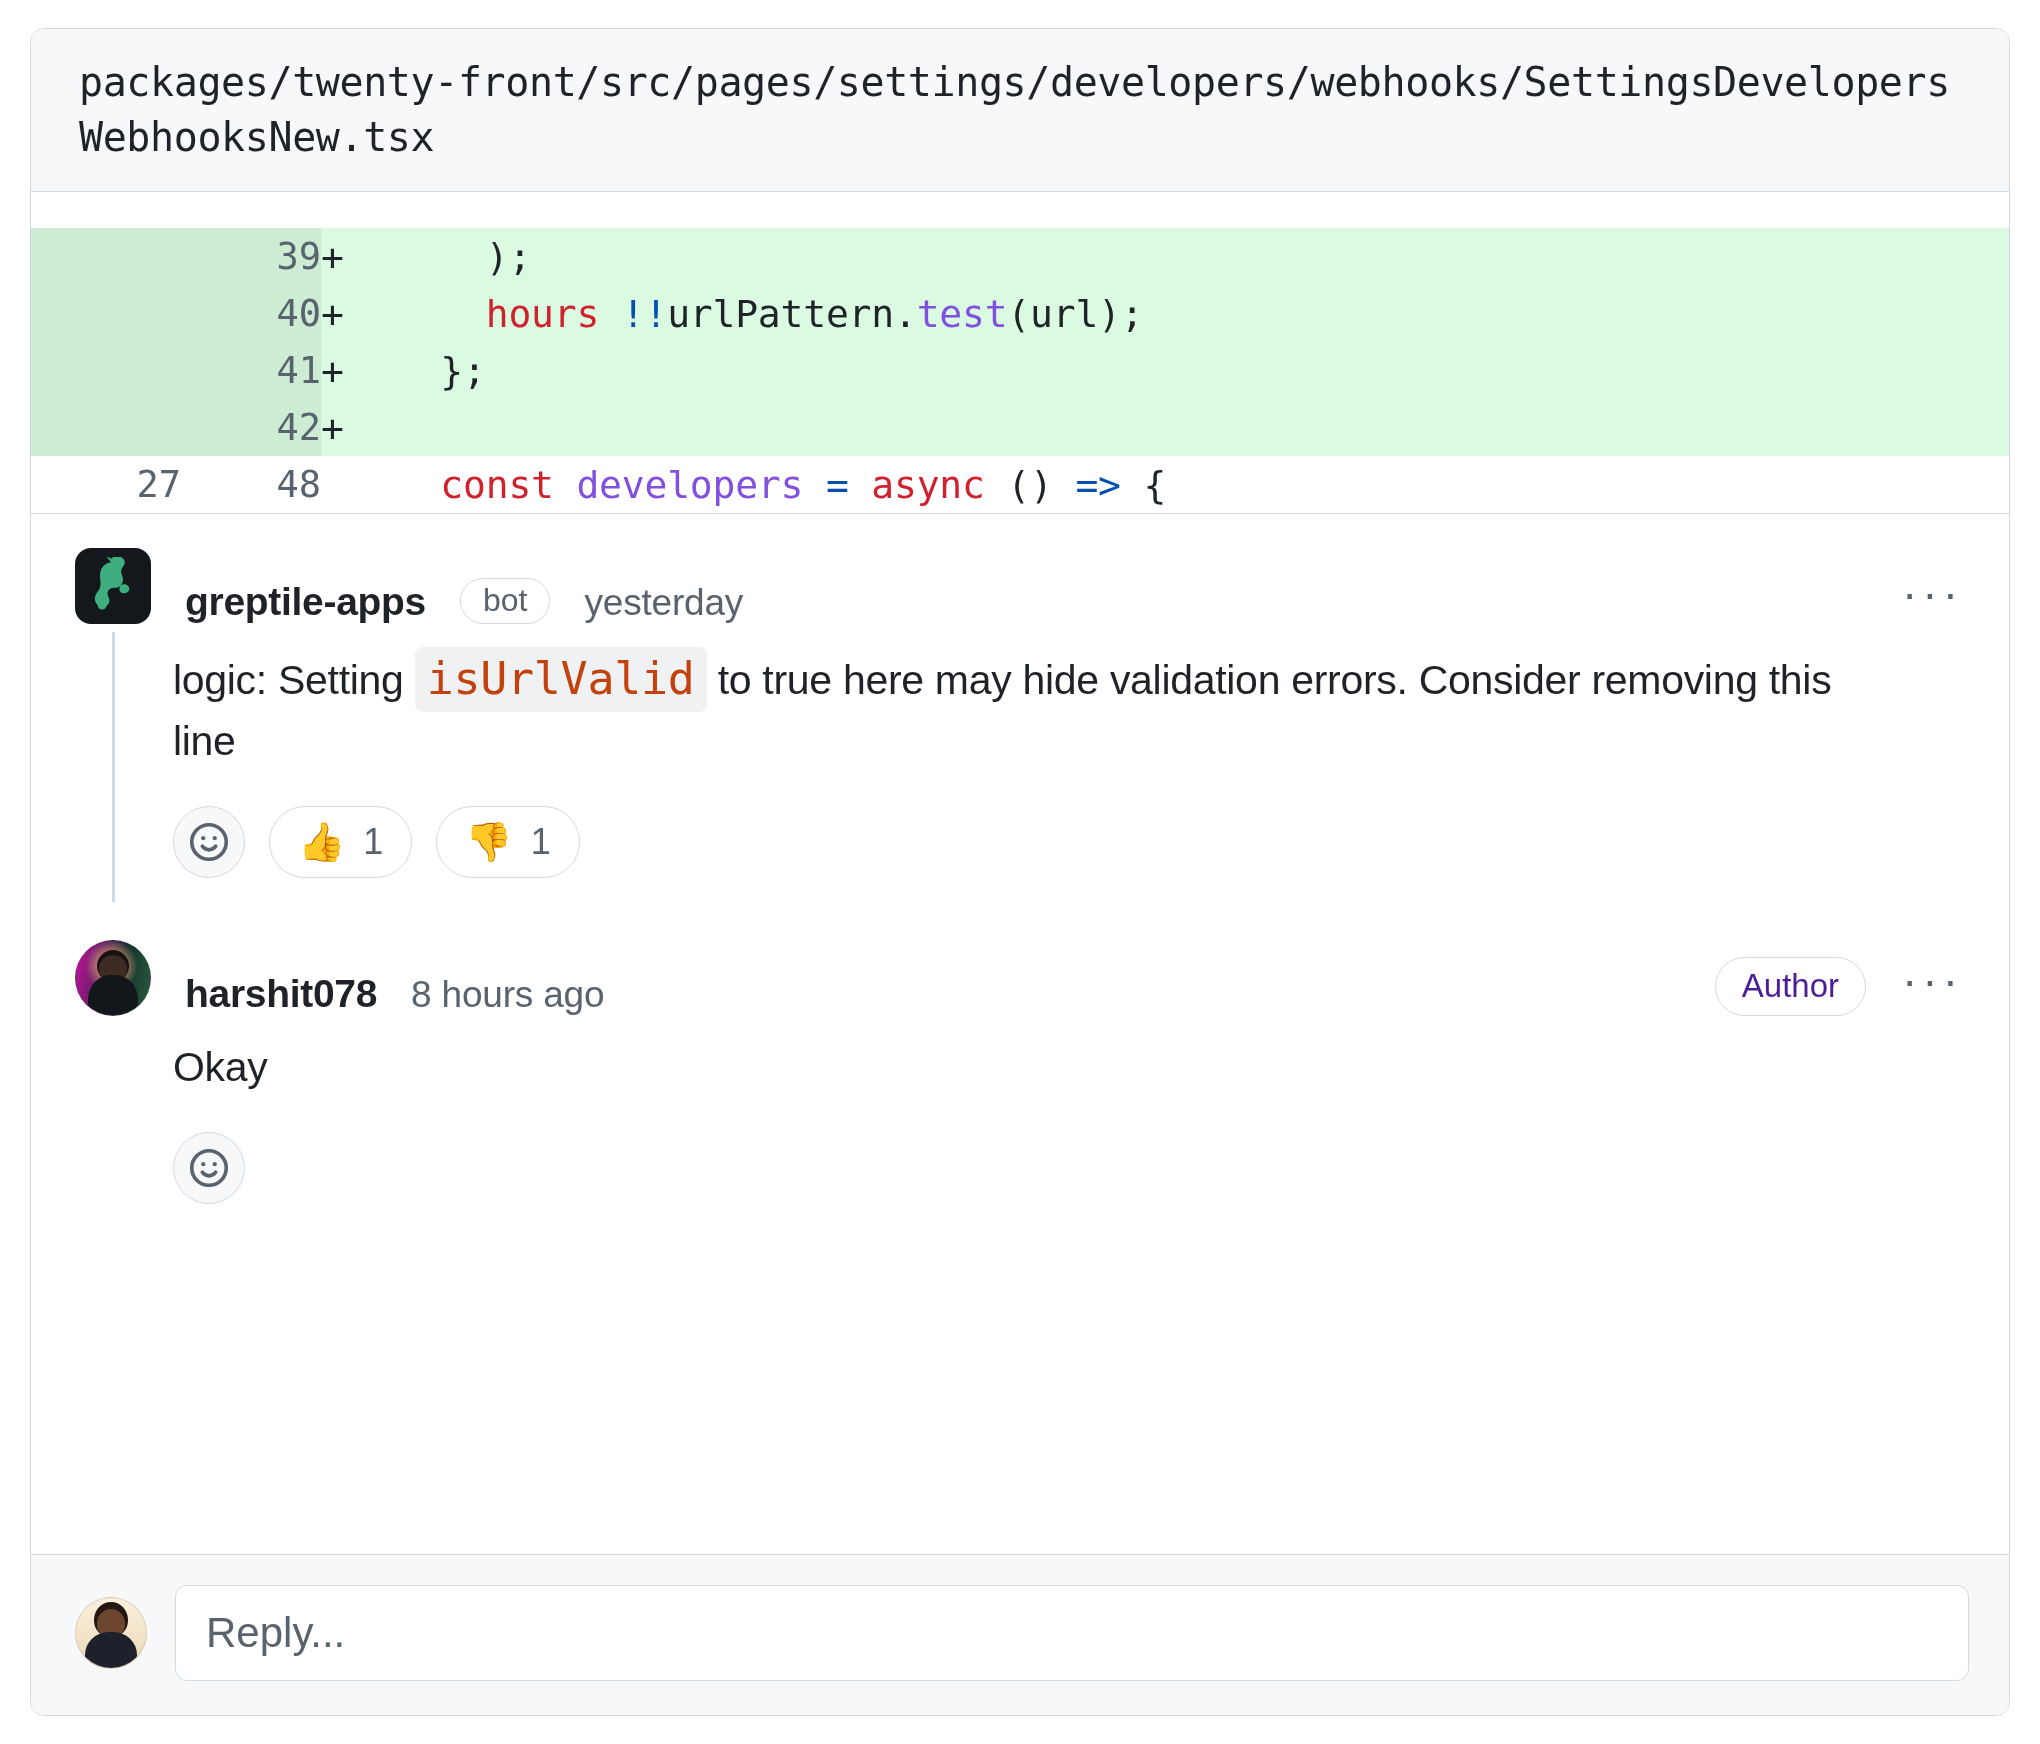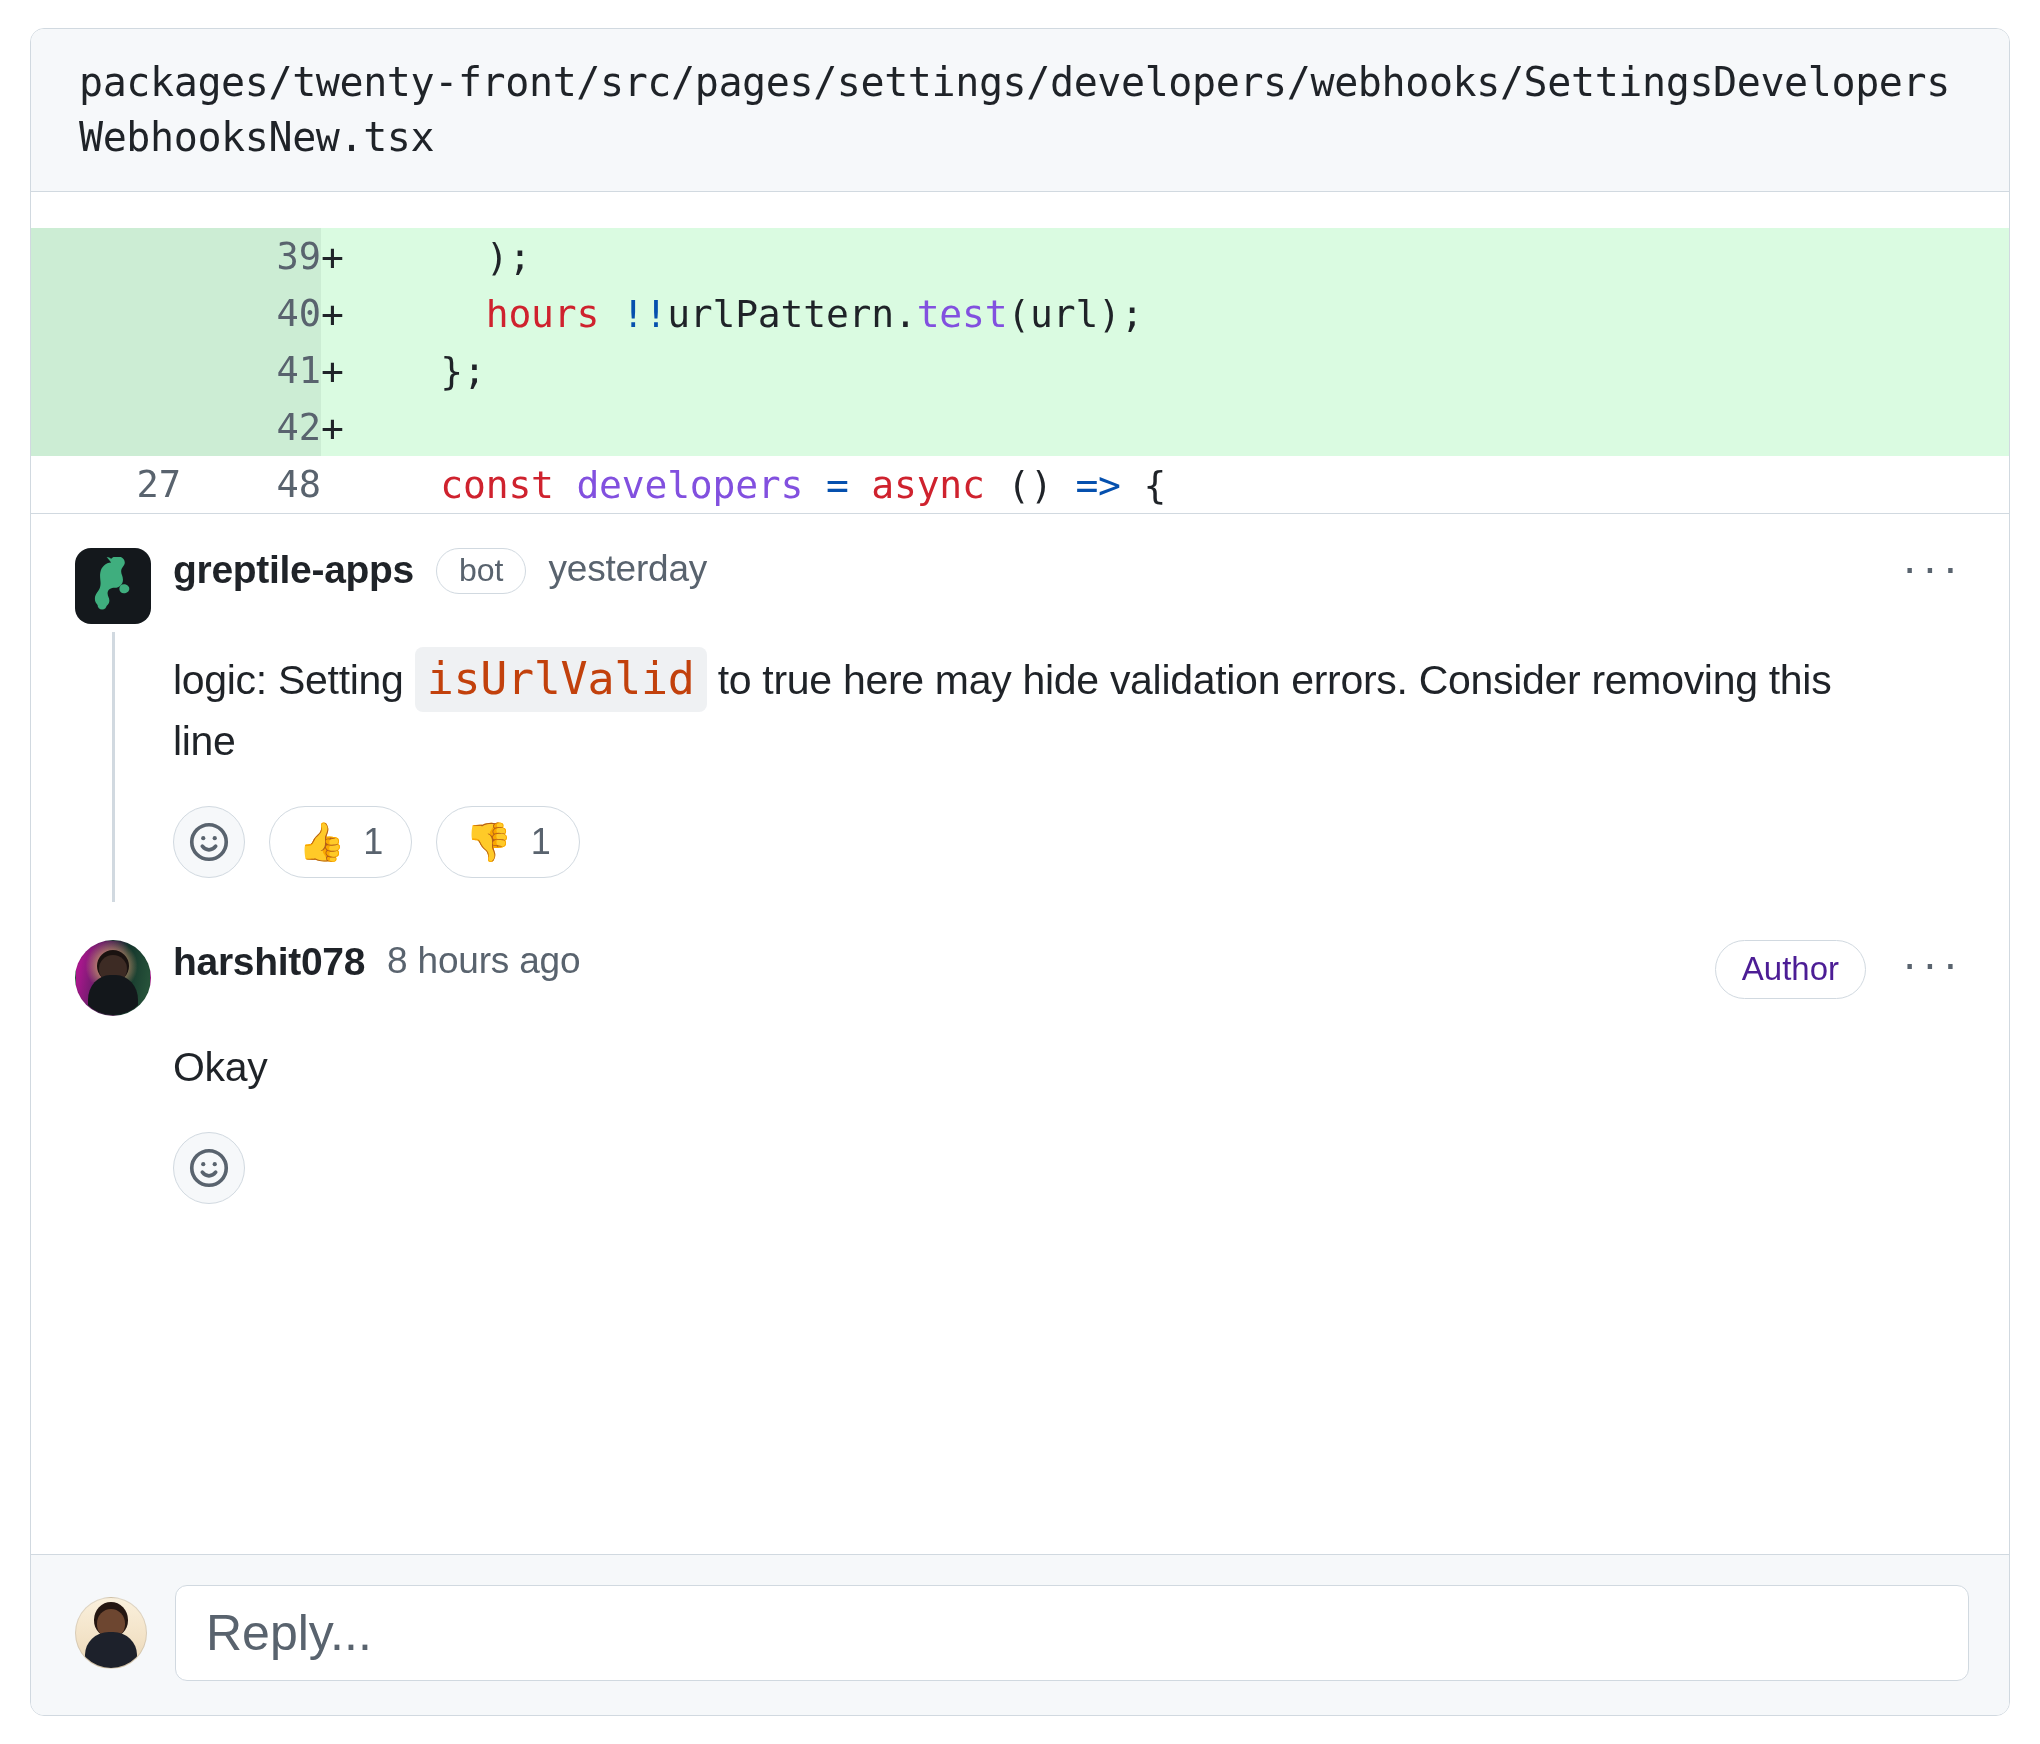--- a/index.html
+++ b/index.html
@@ -101,22 +101,22 @@
     flex: 1 1 auto;
   }
 
   .comment {
     position: relative;
     padding-bottom: 6px;
   }
 
   .comment-head {
     display: flex;
-    align-items: flex-start;
-    gap: 22px;
+    align-items: flex-end;
+    gap: 34px;
     position: relative;
   }
 
   .avatar {
     width: 76px;
     height: 76px;
     flex: 0 0 76px;
     border-radius: 16px;
     overflow: hidden;
     background: #1b1f23;
@@ -281,21 +281,21 @@
     border: 1px solid rgba(31,35,40,0.12);
   }
   .reply-input {
     flex: 1 1 auto;
     height: 96px;
     border: 1px solid #d1d9e0;
     border-radius: 12px;
     background: #ffffff;
     padding: 0 30px;
     font-family: "Liberation Sans", sans-serif;
-    font-size: 50px;
+    font-size: 42px;
     color: #000000;
     outline: none;
   }
   .reply-input::placeholder { color: #59636e; }
 </style>
 </head>
 <body>
 
 <div class="page">
   <div class="thread-card">

